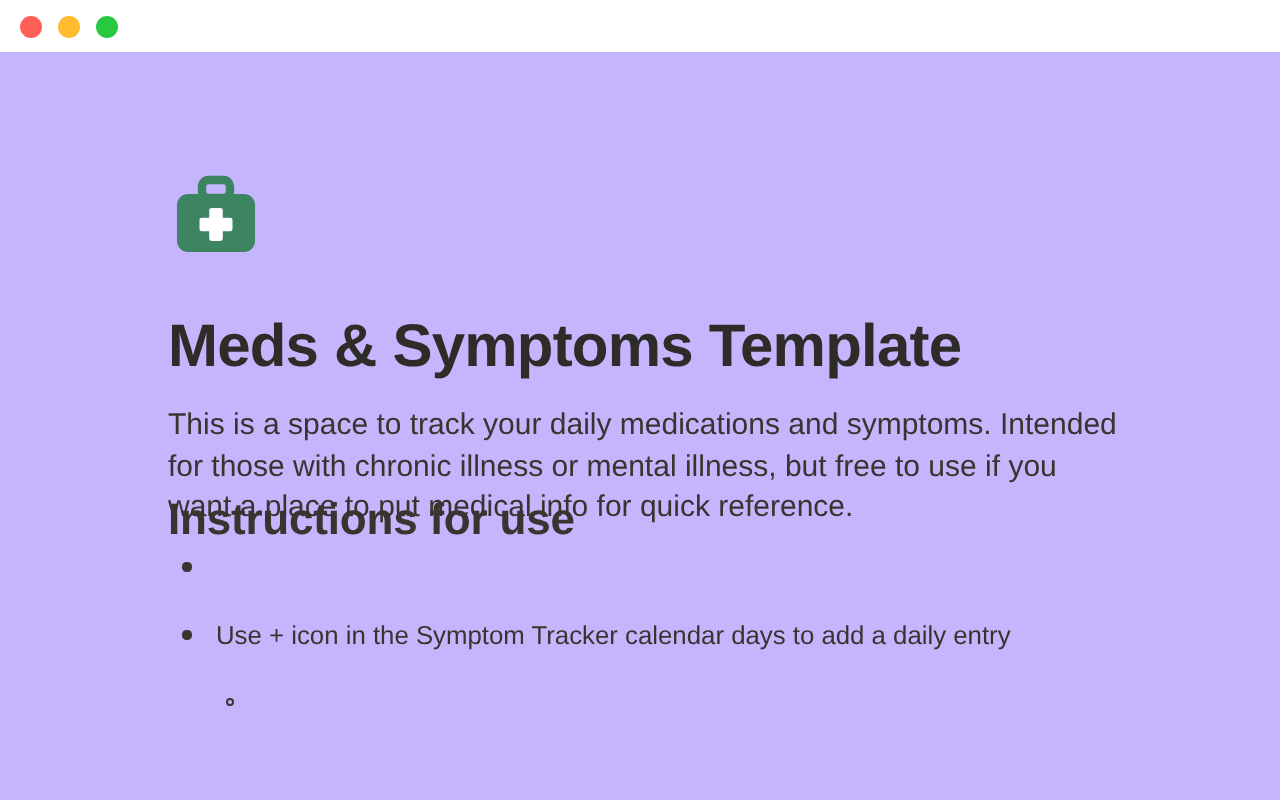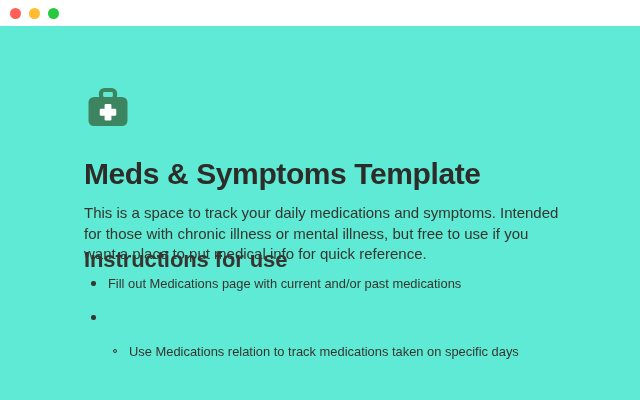--- a/index.html
+++ b/index.html
@@ -13,21 +13,21 @@
     background: #ffffff;
     font-family: "Liberation Sans", sans-serif;
     -webkit-font-smoothing: antialiased;
   }
 
   
   #app-window {
     position: relative;
     width: 640px;
     height: 400px;
-    background: #5eead4;
+    background: #c4b5fd;
     overflow: hidden;
   }
   #titlebar {
     position: absolute;
     top: 0; left: 0;
     width: 640px;
     height: 26px;
     background: #ffffff;
     display: flex;
     align-items: center;
@@ -189,27 +189,26 @@
 
       <h1 id="page-title">Meds &amp; Symptoms Template</h1>
 
       <p id="page-description">This is a space to track your daily medications and symptoms. Intended for those with chronic illness or mental illness, but free to use if you want a place to put medical info for quick reference.</p>
 
       <h2 id="section-heading">Instructions for use</h2>
 
       <div id="instruction-list">
           <div class="li-row level-0">
             <span class="li-marker disc"></span>
-            <span class="li-text">Fill out Medications page with current and/or past medications</span>
           </div>
           <div class="li-row level-0">
             <span class="li-marker disc"></span>
+            <span class="li-text">Use + icon in the Symptom Tracker calendar days to add a daily entry</span>
           </div>
           <div class="li-row level-1">
             <span class="li-marker circle"></span>
-            <span class="li-text">Use Medications relation to track medications taken on specific days</span>
           </div>
         </div>
 
     </div>
   </div>
 
 </div>
 
 </body></html>

